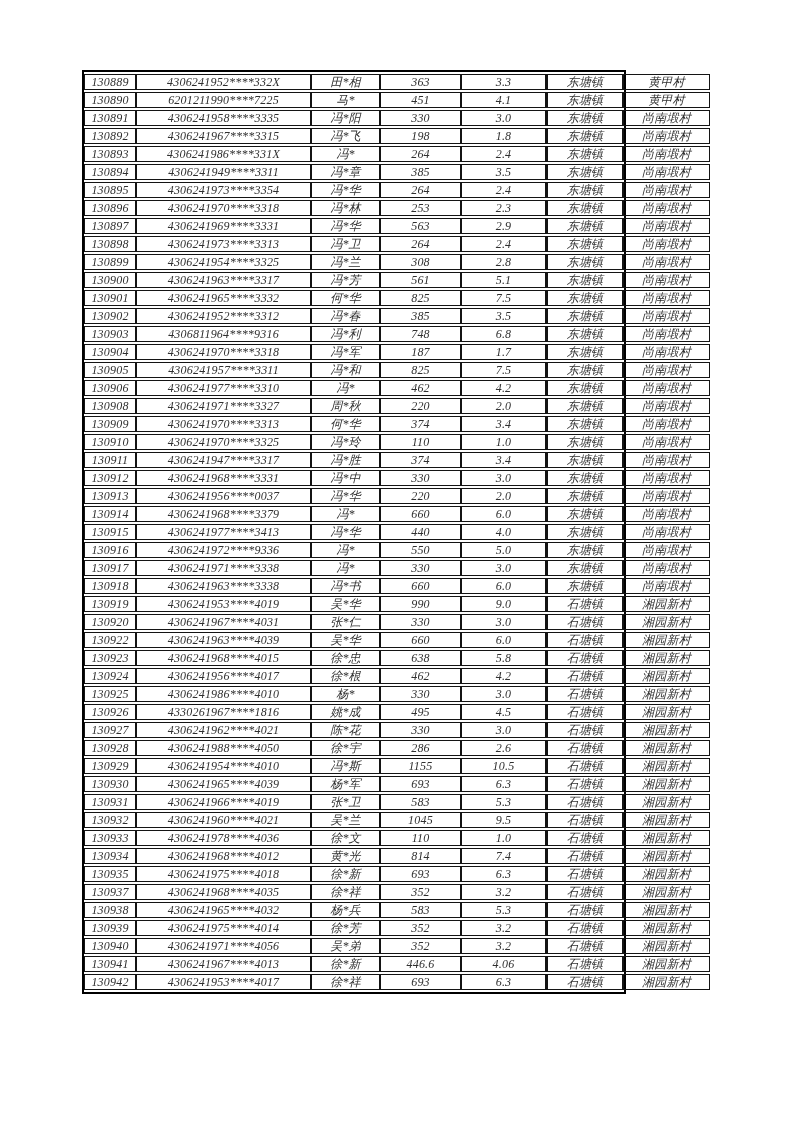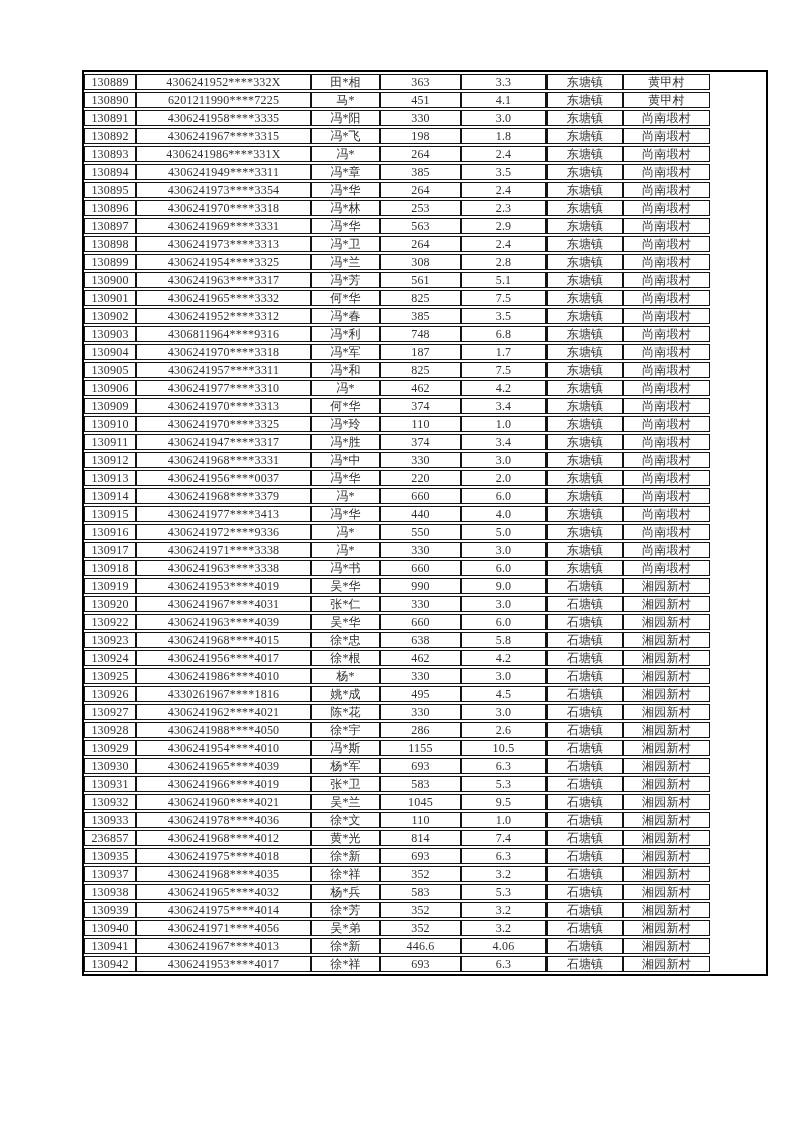--- a/index.html
+++ b/index.html
@@ -12,23 +12,24 @@
     width: 794px;
     height: 1122px;
     background: #ffffff;
     overflow: hidden;
     font-family: "Liberation Serif", "DejaVu Serif", serif;
   }
   .table-wrap {
     position: absolute;
     left: 82px;
     top: 70px;
-    width: 686px;
+    width: 544px;
     box-sizing: border-box;
     border: 2px solid #000000;
+    font-style: italic;
   }
   table.roster {
     width: 626px;
     table-layout: fixed;
     border-collapse: separate;
     border-spacing: 0 2px;
   }
   table.roster td {
     box-sizing: border-box;
     height: 16px;
@@ -226,20 +227,29 @@
           <tr>
             <td>130906</td>
             <td>4306241977****3310</td>
             <td>冯*</td>
             <td>462</td>
             <td>4.2</td>
             <td class="thick-left">东塘镇</td>
             <td>尚南塅村</td>
           </tr>
           <tr>
+            <td>130908</td>
+            <td>4306241971****3327</td>
+            <td>周*秋</td>
+            <td>220</td>
+            <td>2.0</td>
+            <td class="thick-left">东塘镇</td>
+            <td>尚南塅村</td>
+          </tr>
+          <tr>
             <td>130909</td>
             <td>4306241970****3313</td>
             <td>何*华</td>
             <td>374</td>
             <td>3.4</td>
             <td class="thick-left">东塘镇</td>
             <td>尚南塅村</td>
           </tr>
           <tr>
             <td>130910</td>
@@ -442,21 +452,21 @@
           <tr>
             <td>130933</td>
             <td>4306241978****4036</td>
             <td>徐*文</td>
             <td>110</td>
             <td>1.0</td>
             <td class="thick-left">石塘镇</td>
             <td>湘园新村</td>
           </tr>
           <tr>
-            <td>236857</td>
+            <td>130934</td>
             <td>4306241968****4012</td>
             <td>黄*光</td>
             <td>814</td>
             <td>7.4</td>
             <td class="thick-left">石塘镇</td>
             <td>湘园新村</td>
           </tr>
           <tr>
             <td>130935</td>
             <td>4306241975****4018</td>

